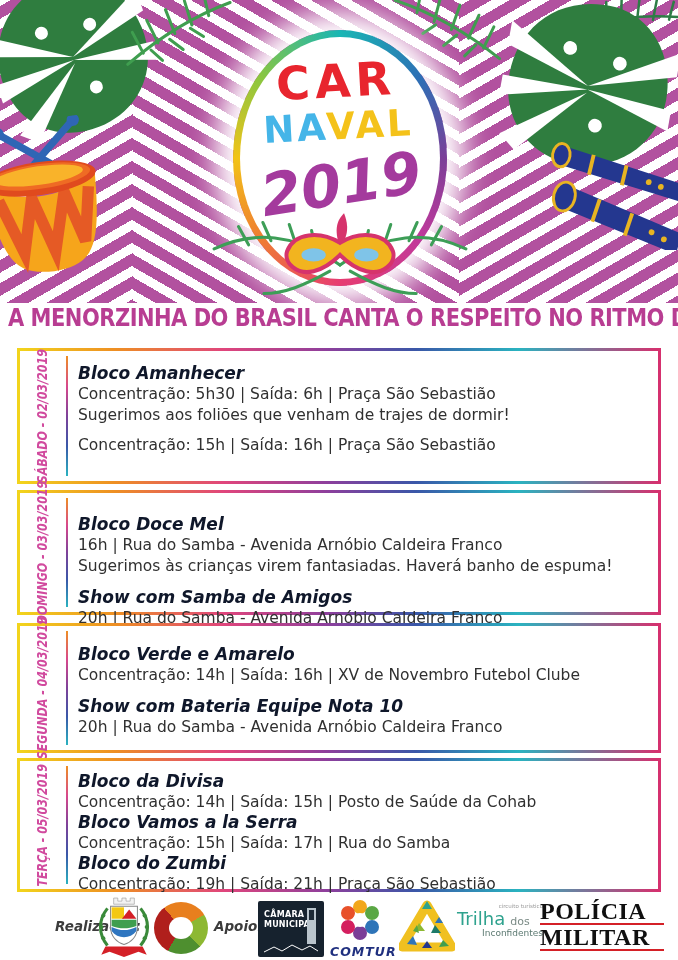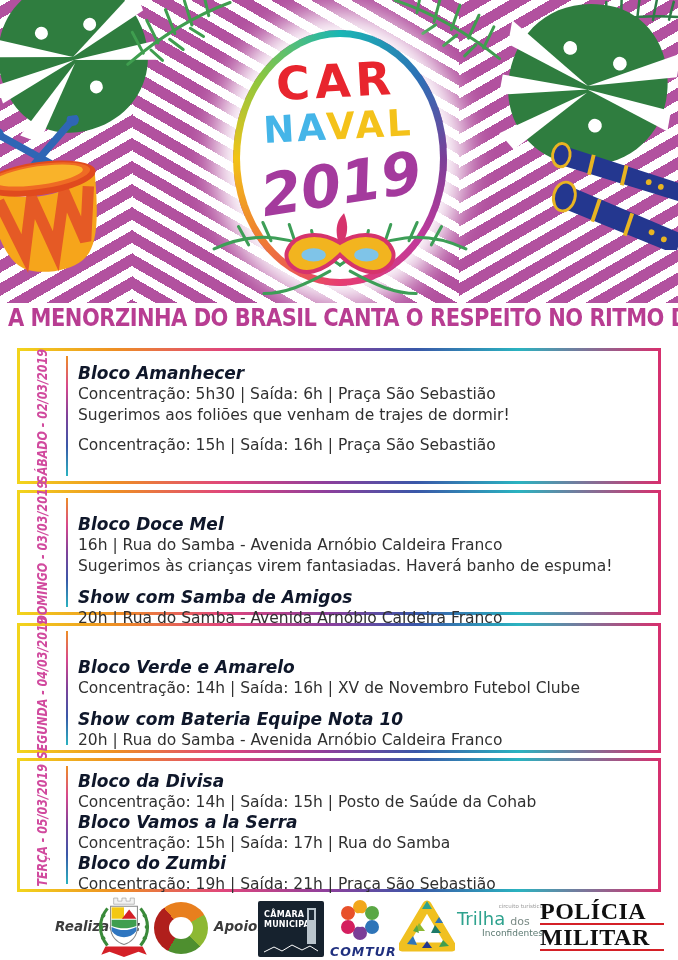--- a/index.html
+++ b/index.html
@@ -41,21 +41,21 @@
   .b3{top:623px;height:130px;}
   .b4{top:758px;height:134px;}
   .day{position:absolute;left:0;top:0;bottom:0;width:44px;display:flex;align-items:center;justify-content:center;
     writing-mode:vertical-rl;transform:rotate(180deg) scaleY(0.82);
     color:#d14a9e;font-weight:700;font-style:italic;font-size:13.5px;white-space:nowrap;}
   .sep{position:absolute;left:46px;top:5px;bottom:5px;width:2px;
     background:linear-gradient(180deg,#ee8f23,#d8488c,#7e4299,#3a57a8,#2ab3c0);}
   .content{position:absolute;left:58px;right:8px;top:0;color:#2b2b2b;}
   .b1 .content{padding-top:11px;}
   .b2 .content{padding-top:20px;}
-  .b3 .content{padding-top:30px;}
+  .b3 .content{padding-top:17px;}
   .b4 .content{padding-top:10px;}
   .ev-title{font-weight:700;font-style:italic;font-size:17px;color:#0f172a;line-height:22px;}
   .ev-line{font-size:15.5px;line-height:21px;color:#303030;}
   .ev.gap{margin-top:9px;}
   .b4 .ev-line{line-height:20px;}
   .b4 .ev-title{line-height:21px;}
 
   
   .footer{position:absolute;left:0;top:896px;width:678px;height:64px;background:#fff;}
   .f-label{position:absolute;font-style:italic;font-weight:700;font-size:13.5px;color:#3c3c3c;top:22px;}

